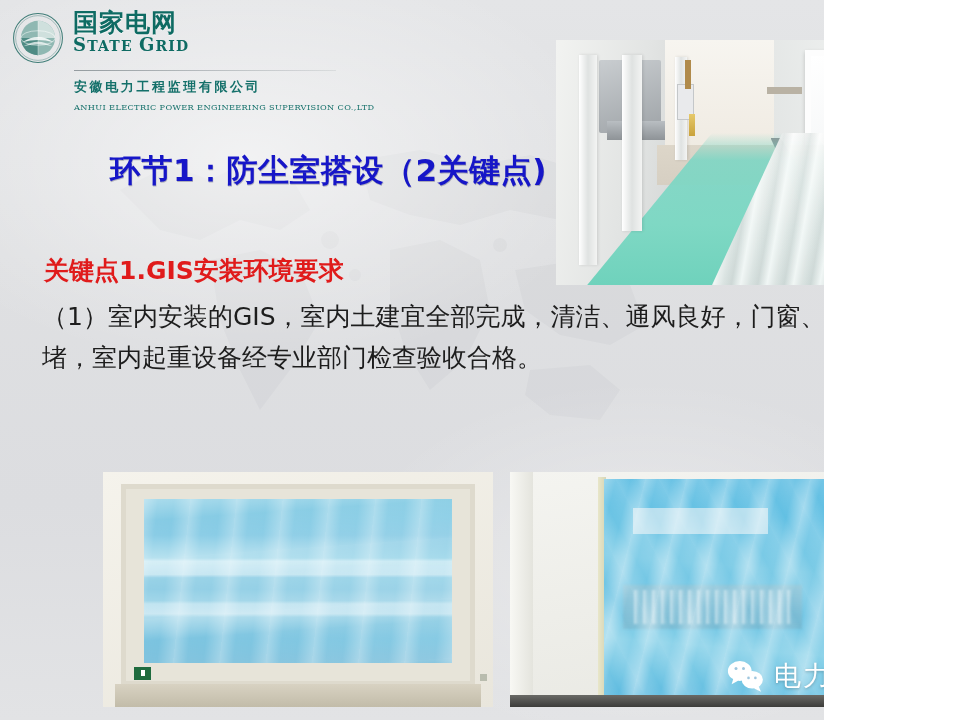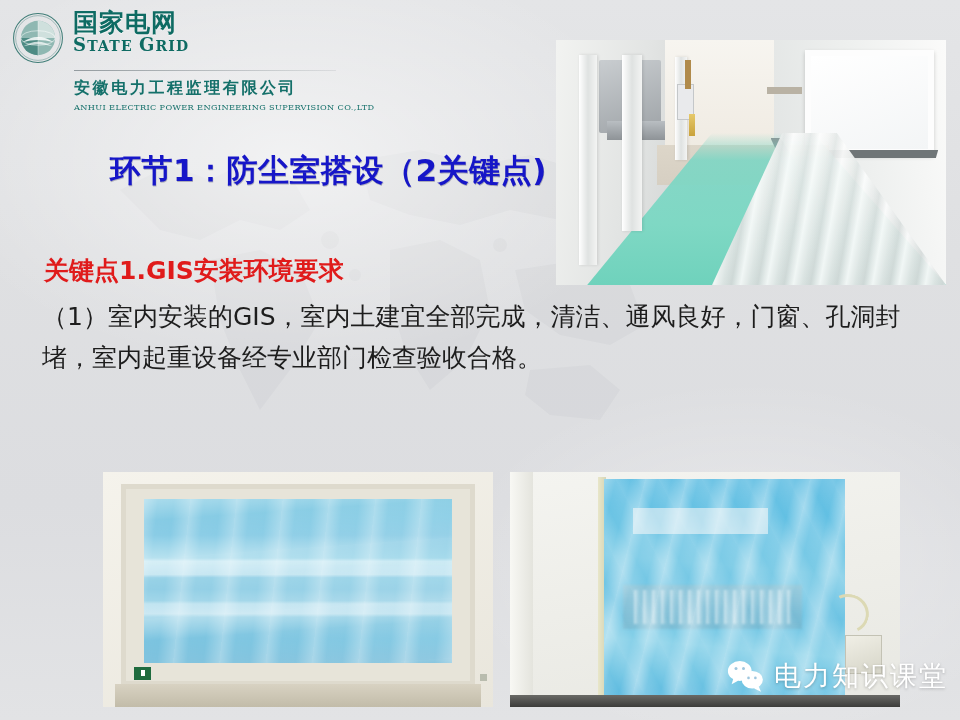--- a/index.html
+++ b/index.html
@@ -7,21 +7,21 @@
     margin: 0;
     padding: 0;
     background: #ffffff;
   }
   body {
     font-family: "DejaVu Sans", "Liberation Sans", sans-serif;
   }
 
   #slide {
     position: relative;
-    width: 960px;
+    width: 824px;
     height: 720px;
     overflow: hidden;
     background:
       linear-gradient(180deg, #e4e5e7 0%, #dfe0e2 35%, #dcdde0 70%, #e2e3e5 100%);
   }
 
   
   .bg-watermark {
     position: absolute;
     left: 60px;
@@ -90,21 +90,21 @@
     left: 62px;
     top: 62px;
     width: 262px;
     height: 1px;
     background: linear-gradient(90deg, rgba(120,130,135,0.75), rgba(120,130,135,0.15));
   }
   .company-cn {
     position: absolute;
     left: 62px;
     top: 70px;
-    font-size: 16px;
+    font-size: 13px;
     font-weight: 700;
     letter-spacing: 2.6px;
     color: #14706a;
     white-space: nowrap;
   }
   .company-en {
     position: absolute;
     left: 62px;
     top: 94px;
     font-family: "DejaVu Serif", "Liberation Serif", serif;

